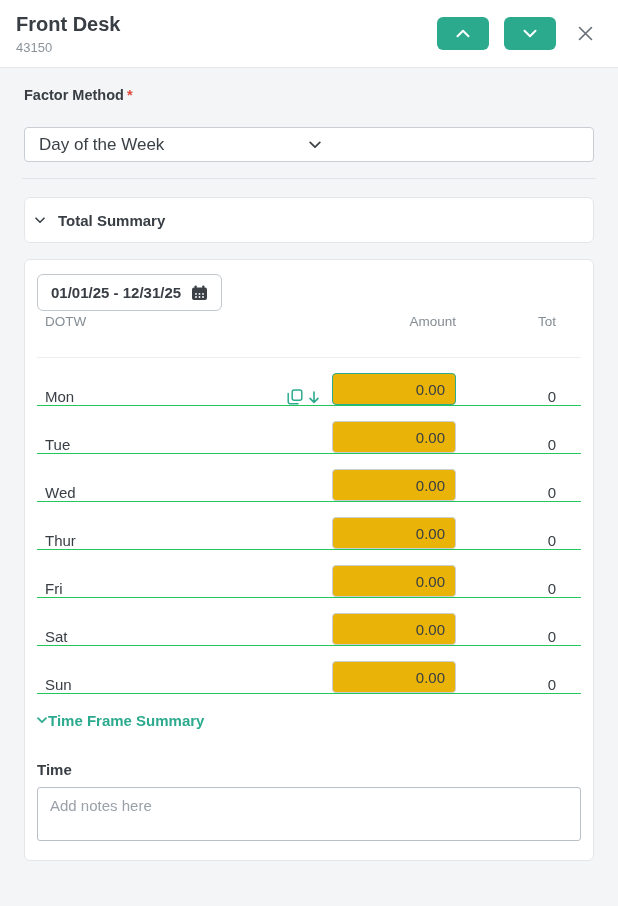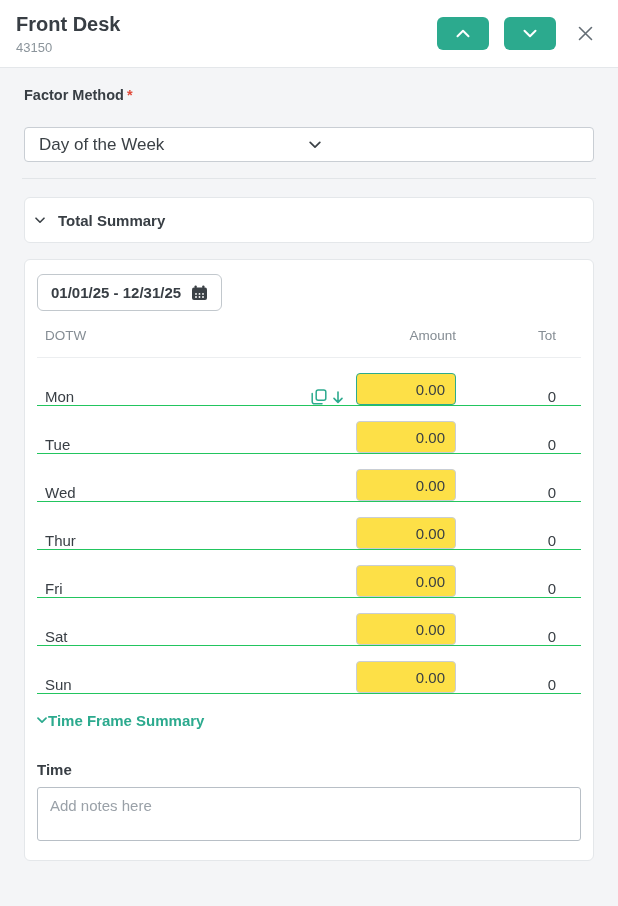--- a/index.html
+++ b/index.html
@@ -52,33 +52,33 @@
     margin-top:16px;background:#fff;border:1px solid var(--border_card);
     border-radius:6px;padding:14px 12px 15px;
   }
   .date-btn{
     display:inline-flex;align-items:center;gap:10px;height:37px;background:#fff;
     border:1px solid #c2c8cd;border-radius:6px;padding:0 13px;
     font-size:15px;font-weight:700;color:#383e44;cursor:pointer;
     font-family:"Liberation Sans",sans-serif;
   }
   .thead{
-    display:flex;align-items:center;height:44px;margin-top:3px;
+    display:flex;align-items:flex-start;height:44px;margin-top:3px;
     border-bottom:1px solid #eceef0;font-size:13.5px;color:var(--text_gray);
   }
   .h-day{flex:1;padding-left:8px;}
   .h-amount{width:100px;text-align:right;}
   .h-tot{width:125px;text-align:right;padding-right:25px;}
   .trow{display:flex;align-items:flex-end;height:48px;border-bottom:1px solid #22c55e;}
   .col-day{flex:1;padding-left:8px;font-size:15px;color:#383e44;}
   .col-icons{display:flex;align-items:center;gap:4px;margin-right:11px;}
   .icon-btn{background:none;border:none;cursor:pointer;display:flex;align-items:center;padding:0;}
   .amount-input{
-    width:100px;height:32px;border:1px solid var(--border_input);border-radius:4px;
-    text-align:right;padding:0 10px;font-size:15px;color:#383e44;background:#fde047;
+    width:124px;height:32px;border:1px solid var(--border_input);border-radius:4px;
+    text-align:right;padding:0 10px;font-size:15px;color:#383e44;background:#eab308;
     font-family:"Liberation Sans",sans-serif;outline:none;
   }
   .amount-input.focused{border:1px solid var(--accent_teal);}
   .col-tot{width:125px;text-align:right;padding-right:25px;font-size:15px;color:#383e44;}
   .tf-link{
     display:flex;align-items:center;gap:1px;margin-top:18px;cursor:pointer;
     color:var(--accent_teal);font-size:15px;font-weight:700;
   }
   .notes-label{margin-top:32px;font-size:15px;font-weight:700;color:#383e44;}
   .notes-area{

